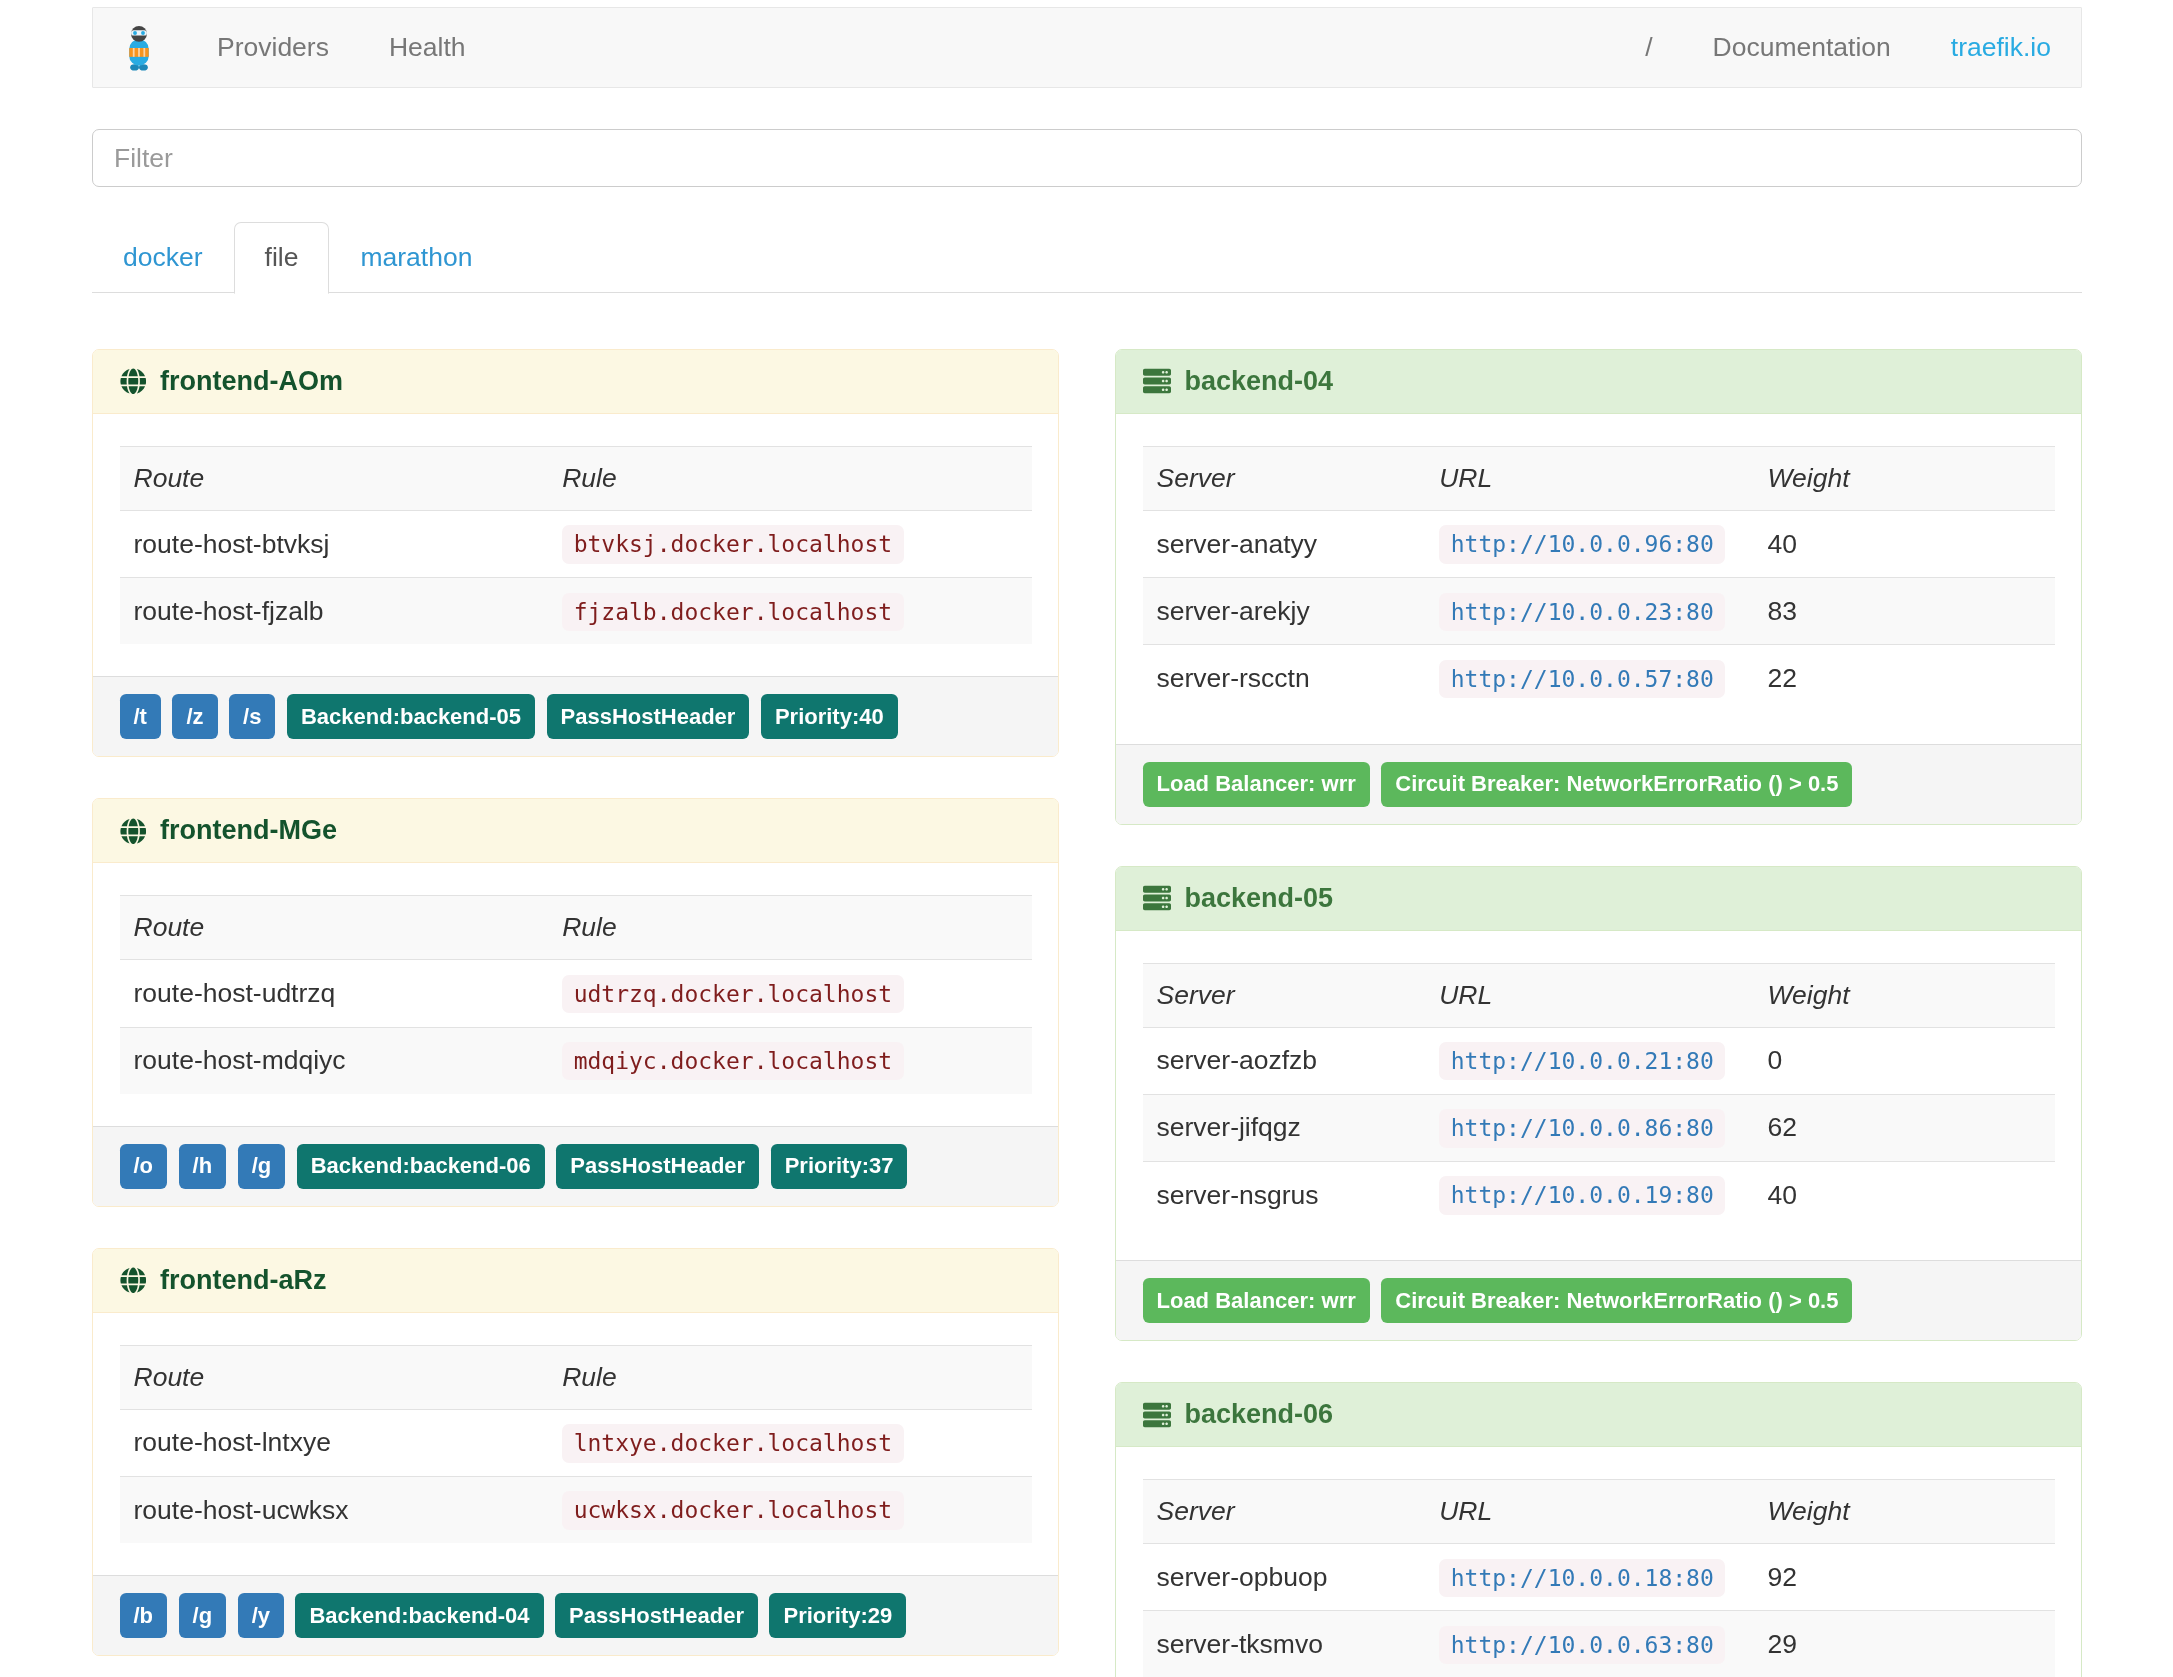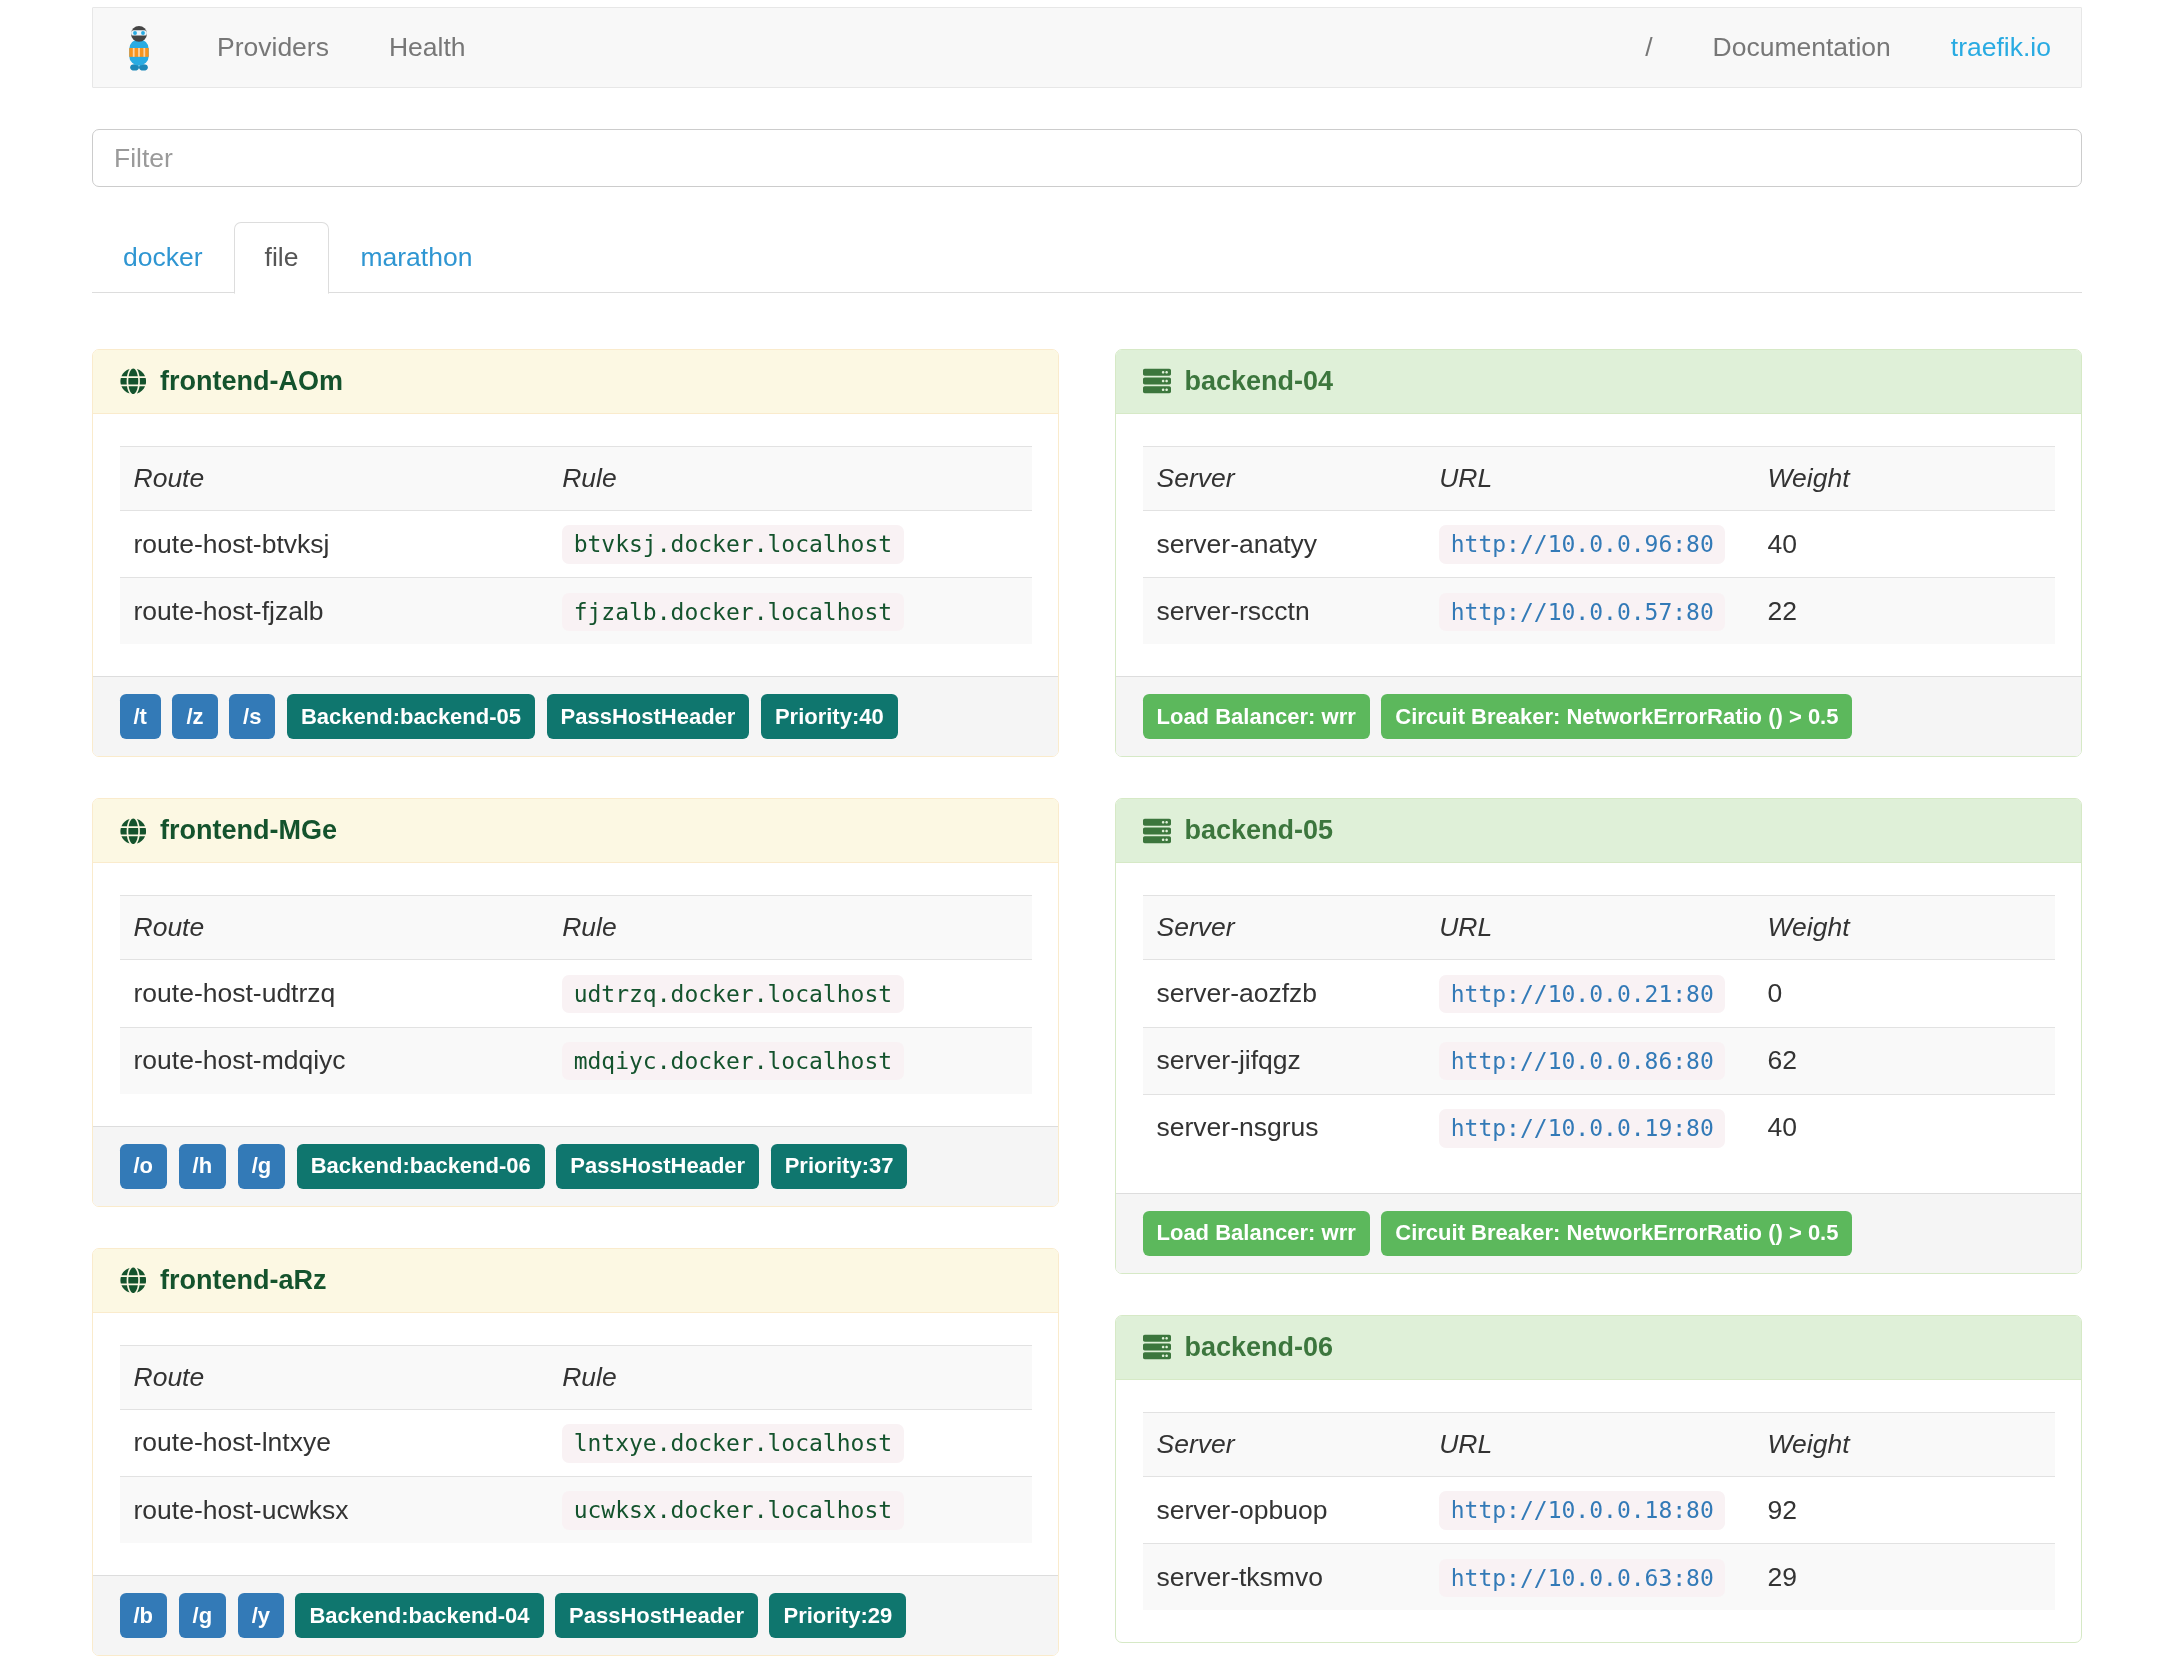--- a/index.html
+++ b/index.html
@@ -67,21 +67,21 @@
   .grid th {
     text-align: left; font-style: italic; font-weight: normal;
     font-size: 26.5px; color: #333; padding: 16px 14px;
   }
   .grid td { font-size: 26.5px; color: #333; padding: 17.6px 14px; }
 
   .code {
     font-family: "DejaVu Sans Mono", monospace; font-size: 23px;
     padding: 6.2px 11.5px; border-radius: 7px; background: #f9f2f4; white-space: nowrap;
   }
-  .code.rule { color: #14532d; }
+  .code.rule { color: #7f1d1d; }
   .code.url  { color: #337ab7; }
 
   .panel-footer {
     background: #f5f5f5; border-top: 1.8px solid #ddd;
     padding: 17px 26.5px; display: flex; flex-wrap: wrap; gap: 11.5px;
     border-radius: 0 0 5.3px 5.3px; align-items: center;
   }
   .badge {
     color: #fff; font-weight: bold; font-size: 22px; line-height: 1;
     padding: 11.5px 14px; border-radius: 6.2px; white-space: nowrap;
@@ -285,20 +285,25 @@
                   <th>Weight</th>
                 </tr>
               </thead>
               <tbody>
                 <tr>
                   <td>server-anatyy</td>
                   <td><code class="code url">http://10.0.0.96:80</code></td>
                   <td>40</td>
                 </tr>
                 <tr>
+                  <td>server-arekjy</td>
+                  <td><code class="code url">http://10.0.0.23:80</code></td>
+                  <td>83</td>
+                </tr>
+                <tr>
                   <td>server-rscctn</td>
                   <td><code class="code url">http://10.0.0.57:80</code></td>
                   <td>22</td>
                 </tr>
               </tbody>
             </table>
           </div>
           <div class="panel-footer">
             <span class="badge green">Load Balancer: wrr</span>
             <span class="badge green">Circuit Breaker: NetworkErrorRatio () &gt; 0.5</span>

